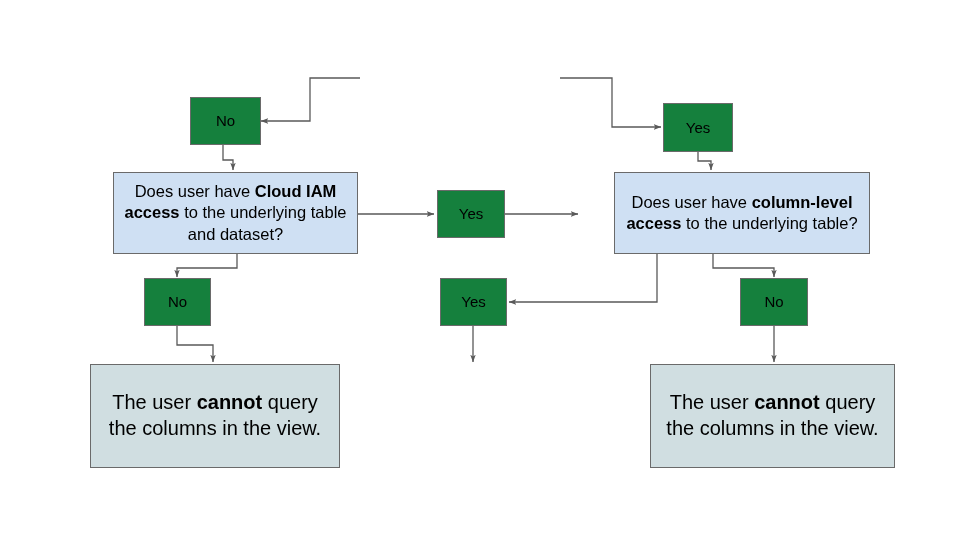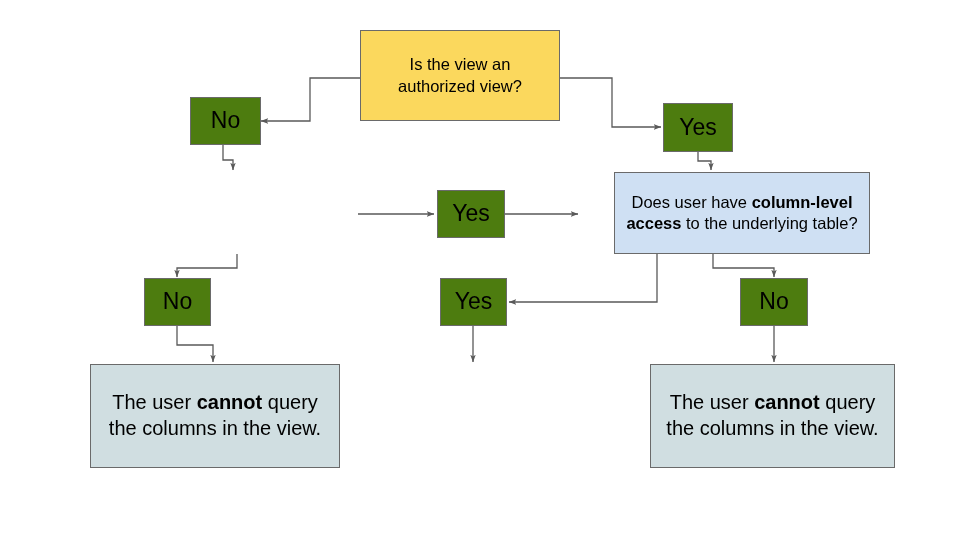--- a/index.html
+++ b/index.html
@@ -38,22 +38,22 @@
   }
   .node-label {
     display: block;
     padding: 0 8px;
     white-space: pre-line;
   }
   .node-decision-main {
     font-size: 16.5px;
   }
   .node-small {
-    font-size: 23px;
-    background: #4d7c0f;
+    font-size: 15px;
+    background: #15803d;
   }
   .node-outcome {
     font-size: 20px;
   }
   .bold-seg { font-weight: bold; }
 </style>
 </head>
 <body>
 
 <div id="diagram-root">
@@ -85,33 +85,32 @@
       <path d="M657,254 L657,302 L509,302" marker-end="url(#arrow)"></path>
 
       <path d="M473,326 L473,362" marker-end="url(#arrow)"></path>
 
       <path d="M713,254 L713,268 L774,268 L774,277" marker-end="url(#arrow)"></path>
 
       <path d="M774,326 L774,362" marker-end="url(#arrow)"></path>
     </g>
   </svg>
 
-  <div class="node-box node-decision-main" style="left:360px; top:30px; width:200px; height:91px; background:#FBD85D;">
-    <span class="node-label"><span>Is the view an
-authorized view?</span></span>
-  </div>
 
   <div class="node-box node-small" style="left:190px; top:97px; width:71px; height:48px;">
     <span class="node-label"><span>No</span></span>
   </div>
 
   <div class="node-box node-small" style="left:663px; top:103px; width:70px; height:49px;">
     <span class="node-label"><span>Yes</span></span>
   </div>
 
+  <div class="node-box node-decision-main" style="left:113px; top:172px; width:245px; height:82px; background:#CFE0F3;">
+    <span class="node-label"><span>Does user have </span><span class="bold-seg">Cloud IAM access</span><span> to the underlying table and dataset?</span></span>
+  </div>
 
   <div class="node-box node-small" style="left:437px; top:190px; width:68px; height:48px;">
     <span class="node-label"><span>Yes</span></span>
   </div>
 
   <div class="node-box node-decision-main" style="left:614px; top:172px; width:256px; height:82px; background:#CFE0F3;">
     <span class="node-label"><span>Does user have </span><span class="bold-seg">column-level access</span><span> to the underlying table?</span></span>
   </div>
 
   <div class="node-box node-small" style="left:144px; top:278px; width:67px; height:48px;">

